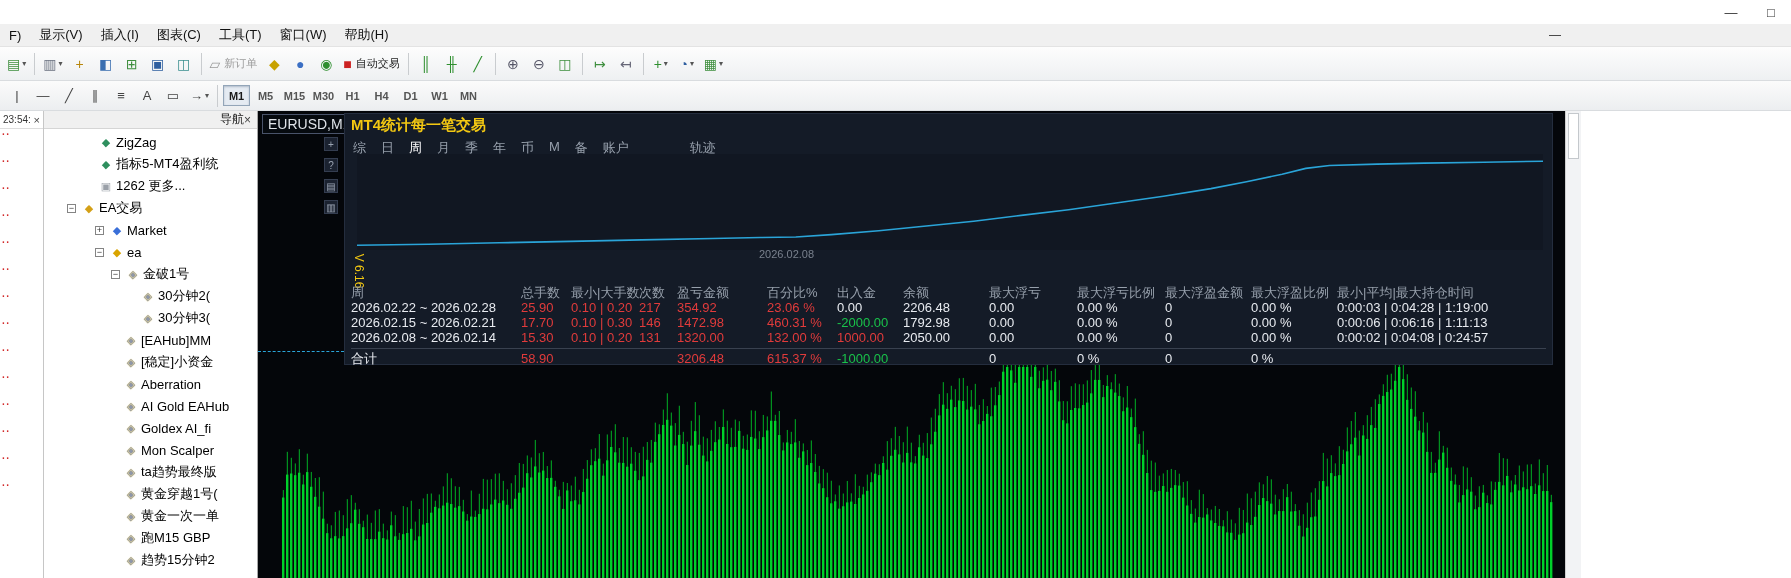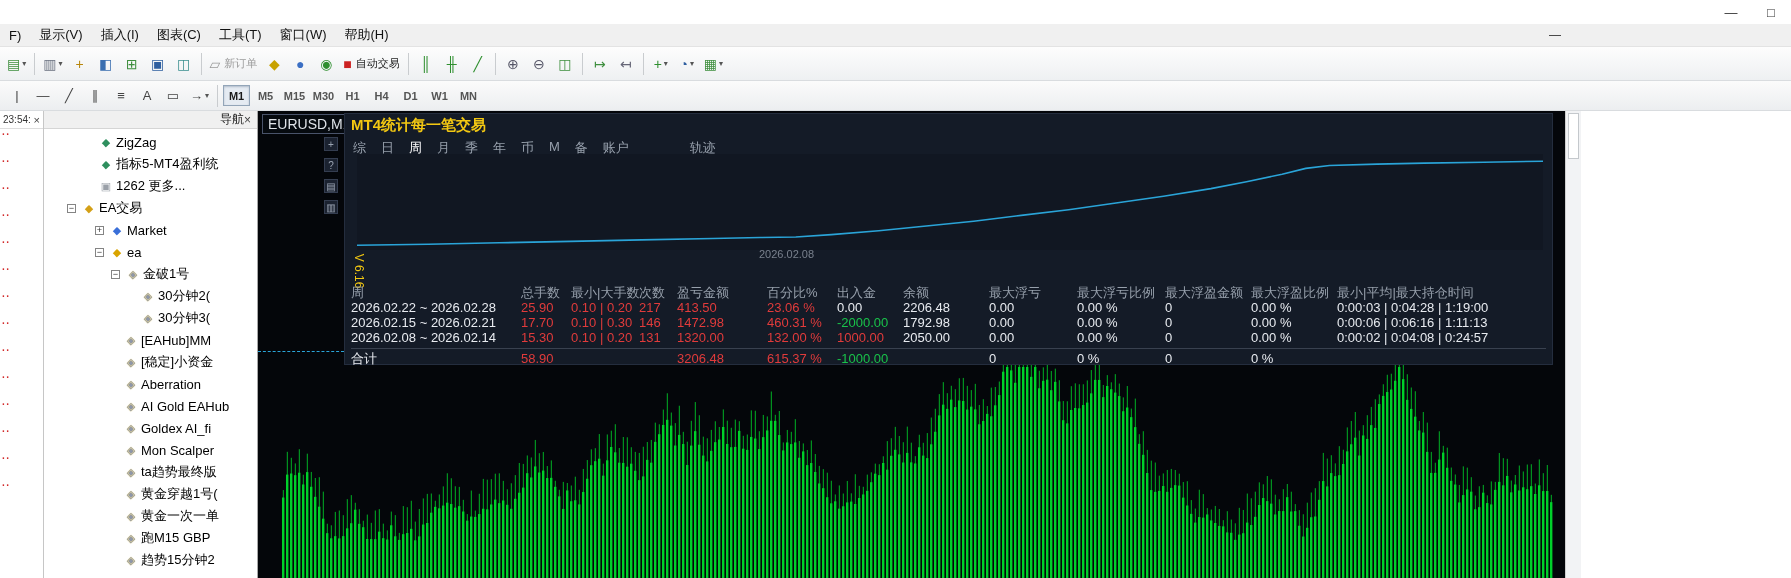--- a/index.html
+++ b/index.html
@@ -1051,21 +1051,21 @@
             <span class="c-h">最大浮亏比例</span>
             <span class="c-h">最大浮盈金额</span>
             <span class="c-h">最大浮盈比例</span>
             <span class="c-h">最小|平均|最大持仓时间</span>
           </div>
           <div class="trow">
             <span class="c-w">2026.02.22 ~ 2026.02.28</span>
             <span class="c-r">25.90</span>
             <span class="c-r">0.10 | 0.20</span>
             <span class="c-r">217</span>
-            <span class="c-r">413.50</span>
+            <span class="c-r">354.92</span>
             <span class="c-r">23.06 %</span>
             <span class="c-w">0.00</span>
             <span class="c-w">2206.48</span>
             <span class="c-w">0.00</span>
             <span class="c-w">0.00 %</span>
             <span class="c-w">0</span>
             <span class="c-w">0.00 %</span>
             <span class="c-w">0:00:03 | 0:04:28 | 1:19:00</span>
           </div>
           <div class="trow">

